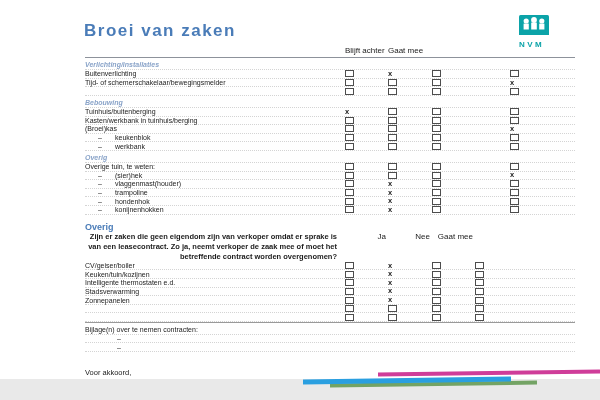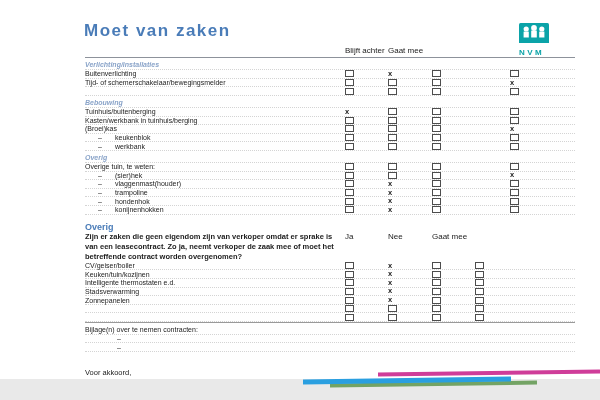--- a/index.html
+++ b/index.html
@@ -1,56 +1,56 @@
 <!DOCTYPE html>
 <html><head>
 <meta charset="utf-8">
 <style>
   html,body{margin:0;padding:0;background:#c9c9c9;}
   .page{position:relative;width:600px;height:400px;background:#ffffff;overflow:hidden;
         font-family:"Liberation Sans",sans-serif;color:#1b1b1b;}
   .title{position:absolute;left:84px;top:21px;font-size:17px;font-weight:bold;
          letter-spacing:1.5px;color:#4a7cb8;}
-  .logo{position:absolute;left:519px;top:23px;width:34px;text-align:left;}
+  .logo{position:absolute;left:519px;top:15px;width:34px;text-align:left;}
   .logo .nvm-word{font-size:8px;font-weight:bold;color:#0ba3a8;letter-spacing:2.5px;margin-top:1px;}
   .content{position:absolute;left:85px;top:46px;width:490px;}
   .thead{display:flex;font-weight:bold;font-size:8px;line-height:1.15;}
   .thead .spacer{width:260px;}
   .c1{width:43px;} .c2{width:44px;} .c3{width:78px;} .c4{width:65px;}
   .d1{width:43px;} .d2{width:44px;} .d3{width:43px;} .d4{width:100px;}
   .hr{border-bottom:1px solid #8d929b;margin-top:2px;}
   .sec-heading{font-size:7px;font-style:italic;font-weight:bold;color:#8aa4c9;
                height:9px;line-height:9px;border-bottom:1px dotted #d4d4d4;margin-top:2px;}
   .row{display:flex;align-items:center;height:7.6px;border-bottom:1px dotted #d4d4d4;font-size:7px;}
   .lab{width:260px;display:flex;}
   .lab .dash{width:30px;text-align:center;}
   .ind{padding-left:32px;box-sizing:border-box;}
   .cell{display:flex;align-items:center;}
   .box{width:7px;height:5px;border:1px solid #4d4d4d;display:inline-block;background:#fff;}
   .mark{font-weight:bold;font-size:7.5px;line-height:6px;}
   .t2block{margin-top:7px;}
   .t2title{font-size:9px;font-weight:bold;color:#4a7cb8;height:10px;line-height:10px;}
-  .t2head{display:flex;font-size:7.5px;}
+  .t2head{display:flex;font-size:7.5px;text-align:right;}
   .question{width:260px;font-weight:bold;line-height:1.35;padding-right:8px;box-sizing:border-box;}
   .t2col{font-weight:normal;font-size:8px;line-height:1.15;padding-right:2px;box-sizing:border-box;}
   .t2rows{border-bottom:1px solid #9a9a9a;}
   .attach{margin-top:3px;}
   .akkoord{margin-top:16px;font-size:7.5px;}
   .footer-band{position:absolute;left:0;right:0;bottom:0;height:21px;background:#e9e9e9;}
   .stripe{position:absolute;transform:rotate(-0.8deg);}
   .stripe.magenta{left:378px;top:371px;width:222px;height:4px;z-index:3;}
   .stripe.blue{left:303px;top:378px;width:208px;height:5px;z-index:2;}
   .stripe.green{left:330px;top:382px;width:207px;height:4px;z-index:1;}
 </style>
 </head>
 <body>
 
 <div class="page">
 
-  <div class="title" style="color: rgb(74, 124, 184);">Moet van zaken</div>
+  <div class="title" style="color: rgb(74, 124, 184);">Broei van zaken</div>
 
   <div class="logo">
     <svg width="30" height="20" viewBox="0 0 30 20">
       <rect x="0" y="0" width="30" height="20" rx="1.5" fill="#0ba3a8"></rect>
       <circle cx="7.2" cy="6" r="2.6" fill="#ffffff"></circle>
       <circle cx="15" cy="5" r="2.9" fill="#ffffff"></circle>
       <circle cx="22.8" cy="6" r="2.6" fill="#ffffff"></circle>
       <rect x="4.6" y="8.6" width="5.2" height="11.4" fill="#ffffff"></rect>
       <rect x="12.2" y="7.6" width="5.6" height="12.4" fill="#ffffff"></rect>
       <rect x="20.2" y="8.6" width="5.2" height="11.4" fill="#ffffff"></rect>

